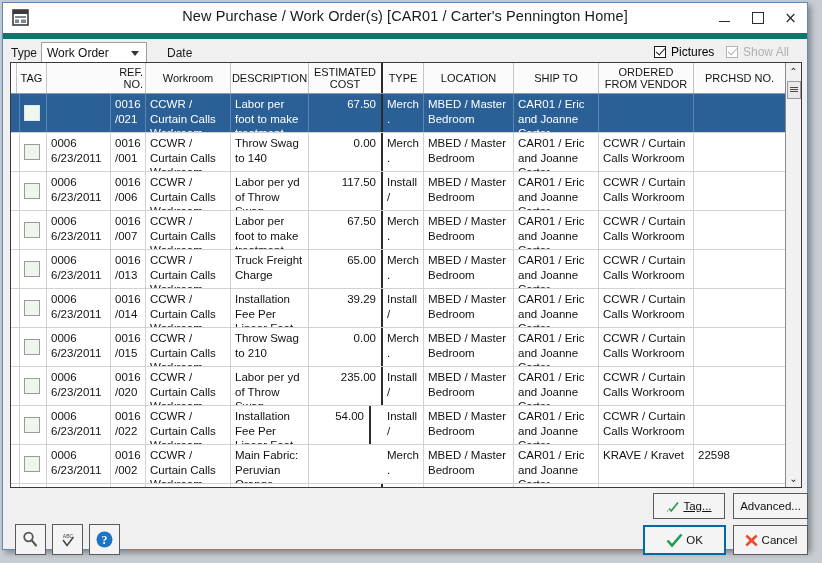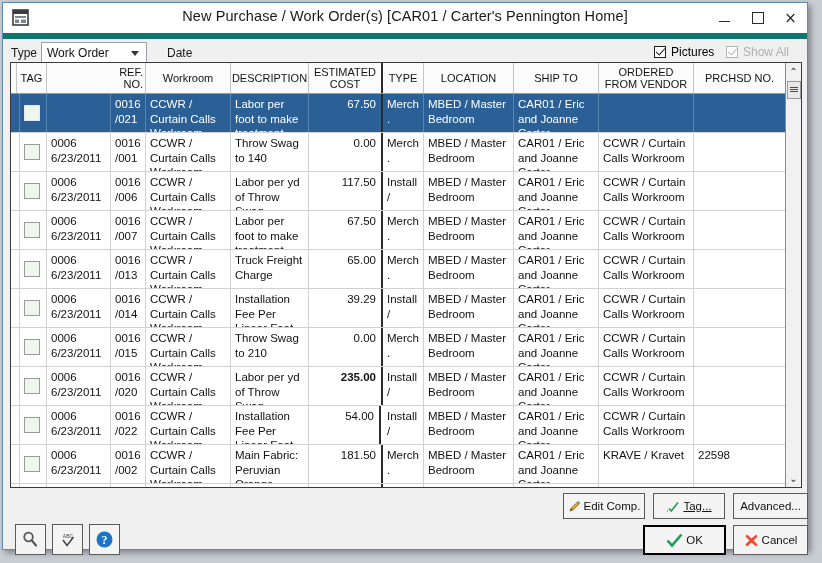--- a/index.html
+++ b/index.html
@@ -265,21 +265,21 @@
     background: #f4f4f4;
     border: 1px solid #5a5a5a;
     font-size: 11.5px;
     color: #111;
     display: flex;
     align-items: center;
     justify-content: center;
     gap: 3px;
     cursor: default;
   }
-  .btn.default { border: 2px solid #000000; }
+  .btn.default { border: 2px solid #0369a1; }
   .iconbtn {
     position: absolute;
     box-sizing: border-box;
     background: #f4f4f4;
     border: 1px solid #5a5a5a;
     display: flex;
     align-items: center;
     justify-content: center;
   }
   .ul { text-decoration: underline; }
@@ -476,57 +476,56 @@
           <div class="row">
             <div class="cell tagcell" style="left: 6px; width: 30px;">
               <span class="tagbox"></span>
             </div>
             <div class="cell" style="left: 36px; width: 64px; white-space: pre-line;">0006
 6/23/2011</div>
             <div class="cell" style="left: 100px; width: 35px; white-space: pre-line;">0016
 /020</div>
             <div class="cell" style="left: 135px; width: 85px; white-space: pre-line;">CCWR / Curtain Calls Workroom</div>
             <div class="cell" style="left: 220px; width: 78px; white-space: pre-line;">Labor per yd of Throw Swag</div>
-            <div class="cell num thick" style="left: 298px; width: 74px; white-space: pre-line; font-weight: bold;">235.00</div>
+            <div class="cell num thick" style="left: 298px; width: 74px; white-space: pre-line;">235.00</div>
             <div class="cell" style="left: 372px; width: 41px; white-space: pre-line;">Install/</div>
             <div class="cell" style="left: 413px; width: 90px; white-space: pre-line;">MBED / Master Bedroom</div>
             <div class="cell" style="left: 503px; width: 85px; white-space: pre-line;">CAR01 / Eric and Joanne Carter</div>
             <div class="cell" style="left: 588px; width: 95px; white-space: pre-line;">CCWR / Curtain Calls Workroom</div>
             <div class="cell" style="left: 683px; width: 92px; white-space: pre-line;"></div>
             <div class="cell" style="left: 0px; width: 6px;"></div>
           </div>
           <div class="row">
             <div class="cell tagcell" style="left: 6px; width: 30px;">
               <span class="tagbox"></span>
             </div>
             <div class="cell" style="left: 36px; width: 64px; white-space: pre-line;">0006
 6/23/2011</div>
             <div class="cell" style="left: 100px; width: 35px; white-space: pre-line;">0016
 /022</div>
             <div class="cell" style="left: 135px; width: 85px; white-space: pre-line;">CCWR / Curtain Calls Workroom</div>
             <div class="cell" style="left: 220px; width: 78px; white-space: pre-line;">Installation Fee Per Linear Foot</div>
-            <div class="cell num thick" style="left: 296px; width: 74px; white-space: pre-line;">54.00</div>
+            <div class="cell num thick" style="left: 286px; width: 74px; white-space: pre-line;">54.00</div>
             <div class="cell" style="left: 372px; width: 41px; white-space: pre-line;">Install/</div>
             <div class="cell" style="left: 413px; width: 90px; white-space: pre-line;">MBED / Master Bedroom</div>
             <div class="cell" style="left: 503px; width: 85px; white-space: pre-line;">CAR01 / Eric and Joanne Carter</div>
             <div class="cell" style="left: 588px; width: 95px; white-space: pre-line;">CCWR / Curtain Calls Workroom</div>
             <div class="cell" style="left: 683px; width: 92px; white-space: pre-line;"></div>
             <div class="cell" style="left: 0px; width: 6px;"></div>
           </div>
           <div class="row">
             <div class="cell tagcell" style="left: 6px; width: 30px;">
               <span class="tagbox"></span>
             </div>
             <div class="cell" style="left: 36px; width: 64px; white-space: pre-line;">0006
 6/23/2011</div>
             <div class="cell" style="left: 100px; width: 35px; white-space: pre-line;">0016
 /002</div>
             <div class="cell" style="left: 135px; width: 85px; white-space: pre-line;">CCWR / Curtain Calls Workroom</div>
             <div class="cell" style="left: 220px; width: 78px; white-space: pre-line;">Main Fabric: Peruvian Orange</div>
-            <div class="cell num thick" style="left: 298px; width: 74px; white-space: pre-line;">181.50</div>
             <div class="cell" style="left: 372px; width: 41px; white-space: pre-line;">Merch.</div>
             <div class="cell" style="left: 413px; width: 90px; white-space: pre-line;">MBED / Master Bedroom</div>
             <div class="cell" style="left: 503px; width: 85px; white-space: pre-line;">CAR01 / Eric and Joanne Carter</div>
             <div class="cell" style="left: 588px; width: 95px; white-space: pre-line;">KRAVE / Kravet</div>
             <div class="cell" style="left: 683px; width: 92px; white-space: pre-line;">22598</div>
             <div class="cell" style="left: 0px; width: 6px;"></div>
           </div>
           <div class="row">
             <div class="cell tagcell" style="left: 6px; width: 30px;"></div>
             <div class="cell" style="left: 36px; width: 64px; white-space: pre-line;">0006
@@ -549,30 +548,20 @@
         <div class="sbtn up">⌃</div>
         <div class="thumb">
             <span class="grip"></span>
           </div>
         <div class="sbtn down">⌄</div>
       </div>
     </div>
 
     <div class="btnbar">
 
-      <div class="btn" style="left:553px; top:2px; width:82px; height:26px;">
-        <span>
-          <svg width="13" height="13" viewBox="0 0 13 13">
-            <path d="M2 11 L3.2 8.3 L9.3 2.2 L11 3.9 L4.9 10 Z" fill="#f0a830" stroke="#8a5a10" stroke-width="0.8"></path>
-            <path d="M9.3 2.2 L11 3.9 L11.8 3.1 L10.1 1.4 Z" fill="#9aa0a6" stroke="#60656a" stroke-width="0.6"></path>
-            <path d="M2 11 L3.2 8.3 L4.2 9.3 Z" fill="#333"></path>
-          </svg>
-        </span>
-        <span>Edit Comp.</span>
-      </div>
 
       <div class="btn" style="left:643px; top:2px; width:72px; height:26px;">
         <span>
           <svg width="14" height="13" viewBox="0 0 14 13">
             <path d="M1 11 L1.8 11" stroke="#333" stroke-width="1.2"></path>
             <path d="M3 8.5 L5.2 11 L12 2.5" fill="none" stroke="#2e9b4f" stroke-width="1.7"></path>
           </svg>
         </span>
         <span class="ul">Tag...</span>
       </div>

